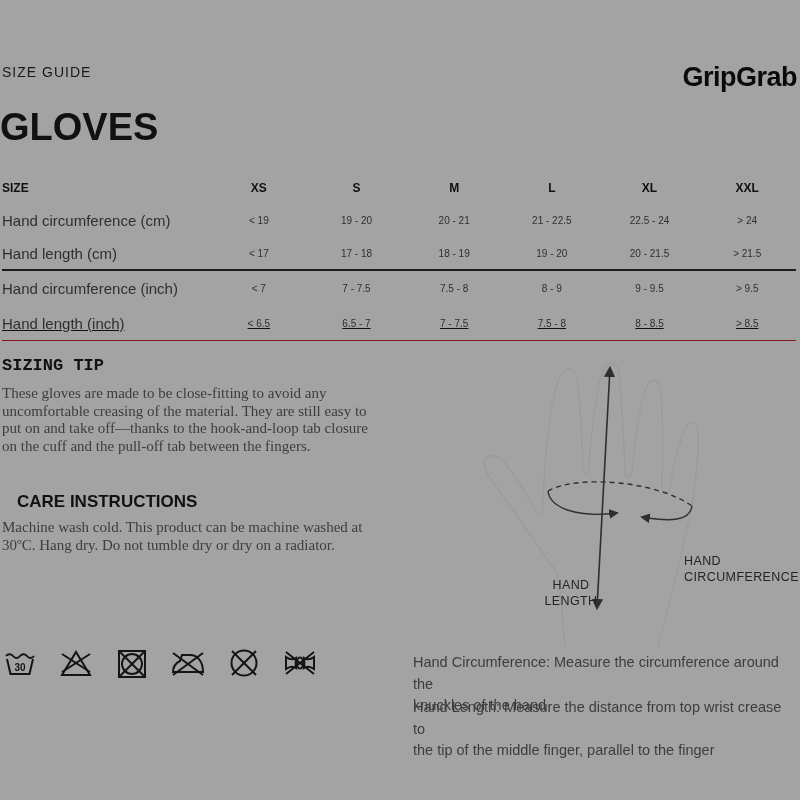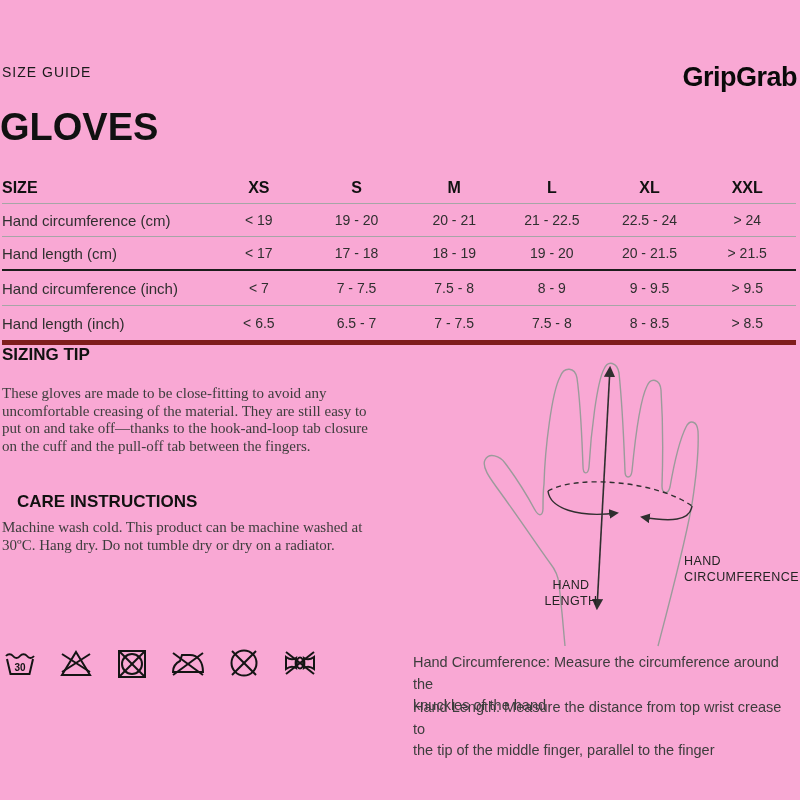--- a/index.html
+++ b/index.html
@@ -1,33 +1,33 @@
 <!DOCTYPE html>
 <html><head>
 <meta charset="utf-8">
 <style>
   html,body{margin:0;padding:0;background:#ffffff;}
   .page{
-    position:relative;width:800px;height:800px;background:#f9a8d4;
+    position:relative;width:800px;height:800px;background:#a3a3a3;
     font-family:"Liberation Sans", sans-serif;color:#111;overflow:hidden;
   }
   .eyebrow{position:absolute;left:2px;top:64px;font-size:14px;letter-spacing:1px;color:#1a1a1a;}
   .brand{position:absolute;right:3px;top:62px;font-size:27px;font-weight:800;letter-spacing:-0.5px;color:#0a0a0a;}
   .title{position:absolute;left:0px;top:106px;font-size:38px;font-weight:800;letter-spacing:0px;color:#111;text-align:center;}
 
   .table{position:absolute;left:2px;top:172px;width:794px;}
   .trow{display:flex;align-items:center;}
   .tlabel{flex:0 0 208px;font-size:15px;color:#2f2f2f;}
-  .tcell{flex:1;text-align:center;font-size:14px;color:#2f2f2f;}
+  .tcell{flex:1;text-align:center;font-size:10px;color:#2f2f2f;}
   .thead{height:31px;border-bottom:1px solid #a6a6a6;}
-  .thead .tlabel,.thead .tcell{font-size:16px;font-weight:700;color:#111;}
+  .thead .tlabel,.thead .tcell{font-size:12px;font-weight:700;color:#111;}
   .r1{height:32px;border-bottom:1px solid #a6a6a6;}
   .r2{height:32px;border-bottom:2px solid #1c1c1c;}
   .r3{height:34px;border-bottom:1px solid #a6a6a6;}
-  .r4{height:34px;border-bottom:5px solid #7f1d1d;}
+  .r4{height:34px;border-bottom:1px solid #7f1d1d;text-decoration:underline;}
 
   .h2{position:absolute;left:2px;font-size:17px;font-weight:800;color:#111;}
   .body-text{position:absolute;left:2px;width:400px;font-size:15px;line-height:17.5px;color:#3d3d3d;white-space:pre-line;font-family:Liberation Serif, serif;}
 
   .care-icons{position:absolute;left:3px;top:646px;display:flex;gap:22px;}
   .care-icons svg{display:block;}
 
   .hand-svg{position:absolute;left:455px;top:352px;}
   .diagram-label{position:absolute;font-size:12.5px;line-height:16px;letter-spacing:0.4px;color:#242424;white-space:pre-line;margin-top:32px;}
   .len-label{left:535px;top:545px;width:72px;text-align:center;}
@@ -86,21 +86,21 @@
       <div class="tlabel">Hand length (inch)</div>
       <div class="tcell">&lt; 6.5</div>
       <div class="tcell">6.5 - 7</div>
       <div class="tcell">7 - 7.5</div>
       <div class="tcell">7.5 - 8</div>
       <div class="tcell">8 - 8.5</div>
       <div class="tcell">&gt; 8.5</div>
     </div>
   </div>
 
-  <div class="h2" style="top:345px;">SIZING TIP</div>
+  <div class="h2" style="top:356px;font-family:Liberation Mono, monospace;">SIZING TIP</div>
   <div class="body-text" style="top:385px;">These gloves are made to be close-fitting to avoid any
 uncomfortable creasing of the material. They are still easy to
 put on and take off—thanks to the hook-and-loop tab closure
 on the cuff and the pull-off tab between the fingers.</div>
 
   <div class="h2" style="top:492px;margin-left:15px;">CARE INSTRUCTIONS</div>
   <div class="body-text" style="top:519px;">Machine wash cold. This product can be machine washed at
 30ºC. Hang dry. Do not tumble dry or dry on a radiator.</div>
 
   <div class="care-icons">

